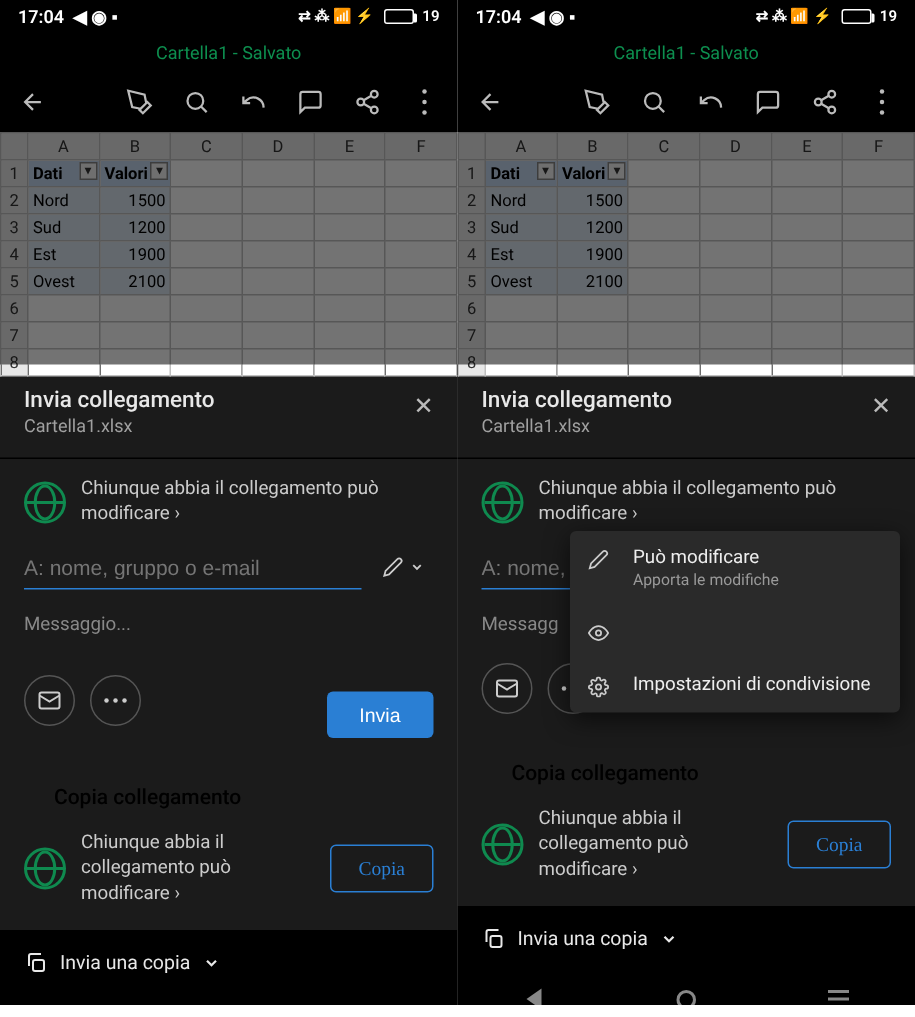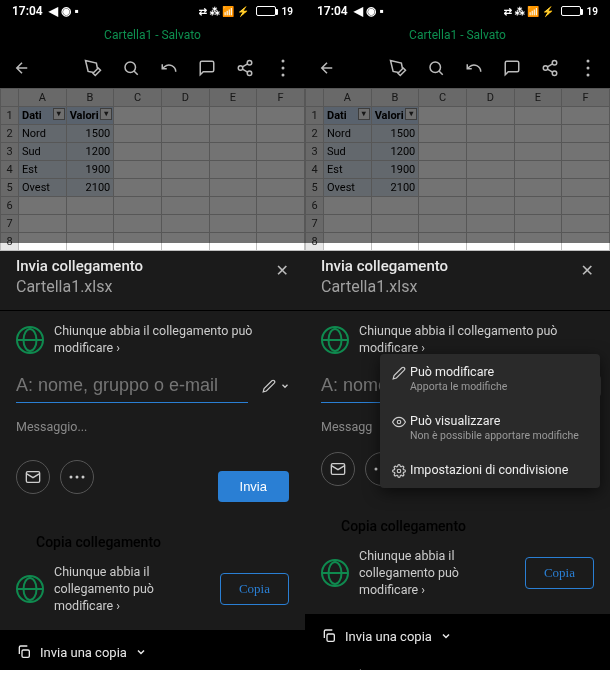--- a/index.html
+++ b/index.html
@@ -21,48 +21,48 @@
   table.sheet th, table.sheet td { border: 1px solid #c0c0c0; padding: 2px 3px; background: #fff; height: 16px; overflow: hidden; }
   table.sheet th { background: #e8e8e8; font-weight: normal; text-align: center; color: #333; }
   table.sheet th.rowh { width: 18px; background: #e8e8e8; text-align: center; }
   .cell-header { background: #c5d9f1 !important; font-weight: bold; position: relative; }
   .filter-arrow { position: absolute; right: 1px; top: 1px; width: 12px; height: 12px; border: 1px solid #888; background: #f5f5f5; font-size: 8px; text-align: center; line-height: 10px; color: #333; }
   .cell-data { background: #dce6f1 !important; }
   .cell-num { text-align: right; }
   .panel { background: #1b1b1b; color: #e8e8e8; }
   .panel-section { padding: 14px 16px; border-bottom: 1px solid #000; position: relative; }
   .panel-title { font-size: 15px; font-weight: 500; margin-bottom: 2px; }
-  .panel-sub { font-size: 16px; color: #a0a0a0; }
+  .panel-sub { font-size: 12px; color: #a0a0a0; }
   .close-x { position: absolute; right: 16px; top: 18px; color: #bbb; cursor: pointer; }
   .access-row { display: flex; align-items: center; gap: 10px; padding: 12px 16px; }
   .globe { width: 28px; height: 28px; border: 2px solid #0f8a4f; border-radius: 50%; position: relative; flex-shrink: 0; }
   .globe::before { content: ""; position: absolute; left: 50%; top: 0; bottom: 0; width: 11px; border: 2px solid #0f8a4f; border-radius: 50%; transform: translateX(-50%); }
   .globe::after { content: ""; position: absolute; left: 0; right: 0; top: 50%; height: 2px; background: #0f8a4f; transform: translateY(-50%); }
   .access-text { font-size: 12.5px; color: #ccc; line-height: 1.35; }
   .input-row { display: flex; align-items: center; padding: 0 16px 6px; gap: 8px; }
-  .to-input { flex: 1; border: none; border-bottom: 1px solid #2a7fd4; background: transparent; color: #aaa; font-size: 18px; padding: 6px 0; }
+  .to-input { flex: 1; border: none; border-bottom: 1px solid #2a7fd4; background: transparent; color: #aaa; font-size: 14px; padding: 6px 0; }
   .pencil-btn { display: flex; align-items: center; gap: 4px; color: #ccc; padding: 4px 6px; border-radius: 4px; }
   .pencil-btn.active { background: #3a3a3a; }
   .msg-row { padding: 10px 16px 18px; color: #888; font-size: 12.5px; display: flex; align-items: center; gap: 8px; }
   .actions-row { display: flex; align-items: center; padding: 0 16px 18px; gap: 10px; }
   .circle-btn { width: 34px; height: 34px; border: 1px solid #555; border-radius: 50%; display: flex; align-items: center; justify-content: center; color: #ccc; }
   .send-btn { margin-left: auto; background: #2a7fd4; color: #ffffff; border: none; border-radius: 4px; padding: 8px 22px; font-size: 13px; cursor: pointer; margin-top: 19px; }
   .copy-section { background: #1b1b1b; }
   .copy-header { font-size: 14px; font-weight: 500; padding: 14px 16px 6px; margin-left: 20px; }
   .copy-row { display: flex; align-items: center; padding: 8px 16px 16px; gap: 10px; }
   .copy-btn { margin-left: auto; border: 1.5px solid #2a7fd4; color: #2a7fd4; background: transparent; border-radius: 4px; padding: 7px 18px; font-size: 13px; cursor: pointer; font-family: Liberation Serif, serif; }
   .send-copy-row { background: #000; padding: 14px 16px; display: flex; align-items: center; gap: 8px; font-size: 13px; color: #e8e8e8; }
   .nav-bar { background: #000; display: flex; justify-content: space-around; align-items: center; height: 40px; padding-bottom: 4px; }
   .nav-icon { width: 18px; height: 18px; display: flex; align-items: center; justify-content: center; }
   .nav-tri { width: 0; height: 0; border-top: 7px solid transparent; border-bottom: 7px solid transparent; border-right: 10px solid #888; }
   .nav-circ { width: 13px; height: 13px; border: 2px solid #888; border-radius: 50%; }
   .nav-sq { display:flex; flex-direction:column; gap:3px; }
   .nav-sq div { width:14px; height:2px; background:#888; }
   .dropdown { position: absolute; right: 10px; top: 354px; background: #2a2a2a; border-radius: 4px; width: 220px; font-size: 12px; color: #e0e0e0; box-shadow: 0 4px 16px rgba(0,0,0,0.6); z-index: 10; }
-  .dd-item { display: flex; align-items: flex-start; gap: 2px; padding: 10px 12px; }
+  .dd-item { display: flex; align-items: flex-start; gap: 14px; padding: 10px 12px; }
   .dd-item .dd-icon { width: 16px; flex-shrink: 0; margin-top: 2px; color: #ccc; }
   .dd-title { font-size: 12.5px; color: #eee; }
   .dd-sub { font-size: 10.5px; color: #999; margin-top: 1px; }
   svg { display: block; }
 </style>
 </head>
 <body>
 
 <div class="phone">
   <div class="status-bar">
@@ -487,24 +487,20 @@
         <div class="dd-sub">Apporta le modifiche</div>
       </div>
     </div>
     <div class="dd-item">
       <span class="dd-icon">
           <svg width="14" height="14" viewBox="0 0 24 24" fill="none" stroke="currentColor" stroke-width="2">
             <path d="M1 12s4-8 11-8 11 8 11 8-4 8-11 8-11-8-11-8z"></path>
             <circle cx="12" cy="12" r="3"></circle>
           </svg>
         </span>
-      <div>
-        <div class="dd-title">Può visualizzare</div>
-        <div class="dd-sub">Non è possibile apportare modifiche</div>
-      </div>
     </div>
     <div class="dd-item">
       <span class="dd-icon">
           <svg width="14" height="14" viewBox="0 0 24 24" fill="none" stroke="currentColor" stroke-width="2">
             <circle cx="12" cy="12" r="3"></circle>
             <path d="M19.4 15a1.65 1.65 0 0 0 .33 1.82l.06.06a2 2 0 1 1-2.83 2.83l-.06-.06a1.65 1.65 0 0 0-1.82-.33 1.65 1.65 0 0 0-1 1.51V21a2 2 0 1 1-4 0v-.09a1.65 1.65 0 0 0-1-1.51 1.65 1.65 0 0 0-1.82.33l-.06.06a2 2 0 1 1-2.83-2.83l.06-.06a1.65 1.65 0 0 0 .33-1.82 1.65 1.65 0 0 0-1.51-1H3a2 2 0 1 1 0-4h.09a1.65 1.65 0 0 0 1.51-1 1.65 1.65 0 0 0-.33-1.82l-.06-.06a2 2 0 1 1 2.83-2.83l.06.06a1.65 1.65 0 0 0 1.82.33h0a1.65 1.65 0 0 0 1-1.51V3a2 2 0 1 1 4 0v.09a1.65 1.65 0 0 0 1 1.51h0a1.65 1.65 0 0 0 1.82-.33l.06-.06a2 2 0 1 1 2.83 2.83l-.06.06a1.65 1.65 0 0 0-.33 1.82v0a1.65 1.65 0 0 0 1.51 1H21a2 2 0 1 1 0 4h-.09a1.65 1.65 0 0 0-1.51 1z"></path>
           </svg>
         </span>
       <div>
         <div class="dd-title">Impostazioni di condivisione</div>

